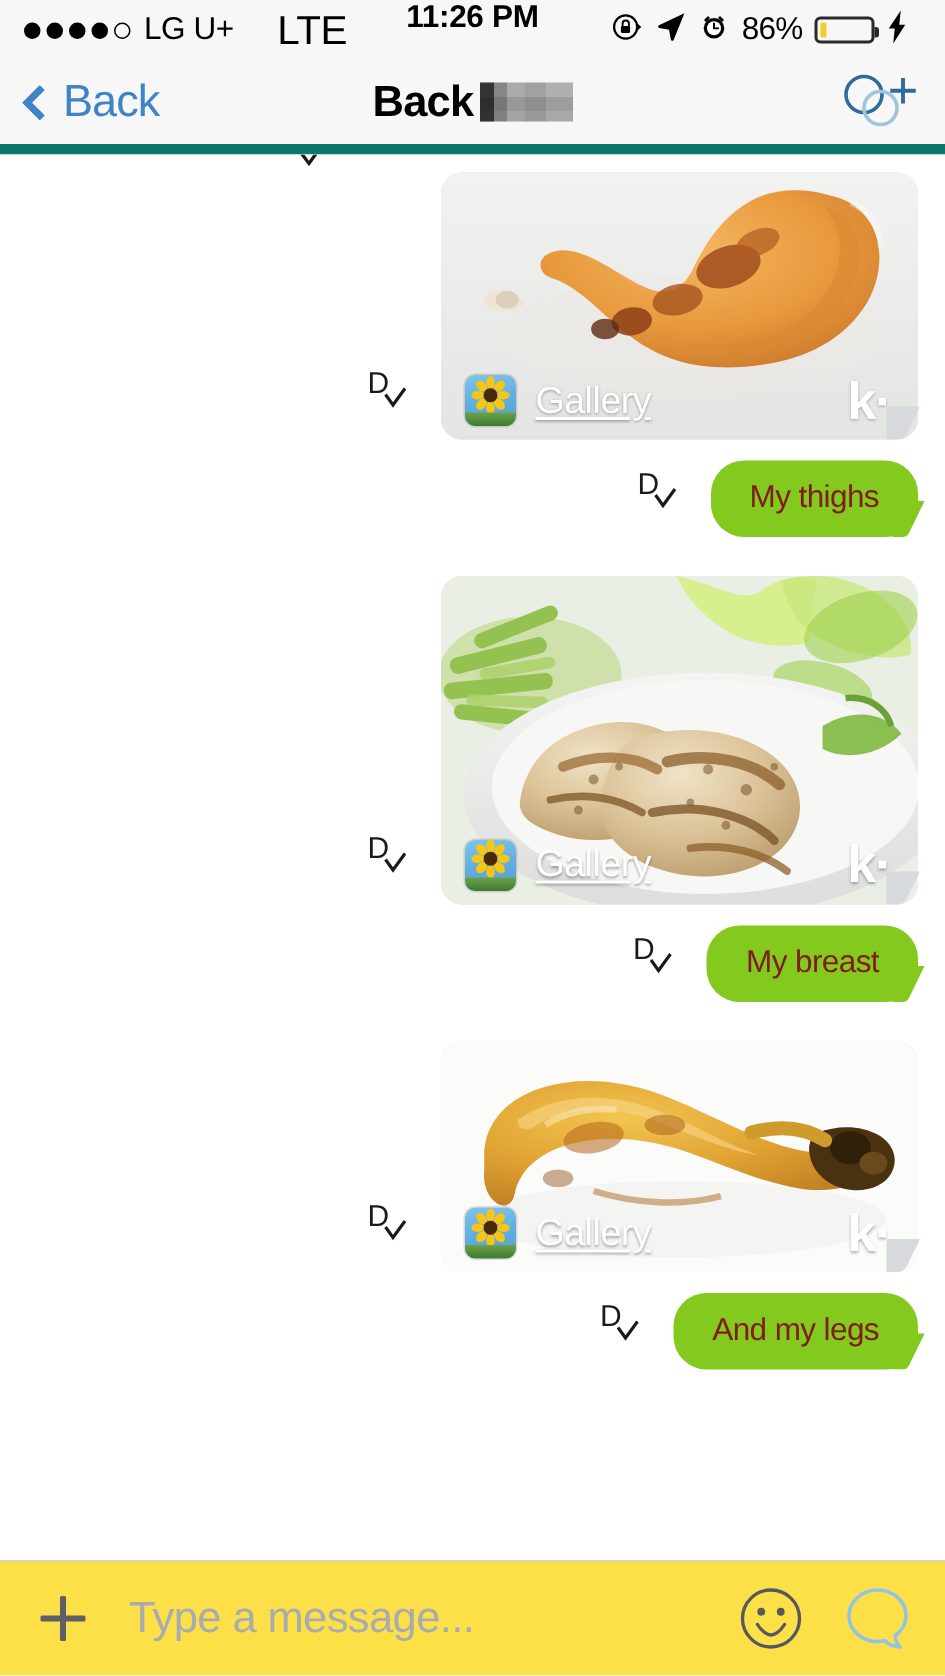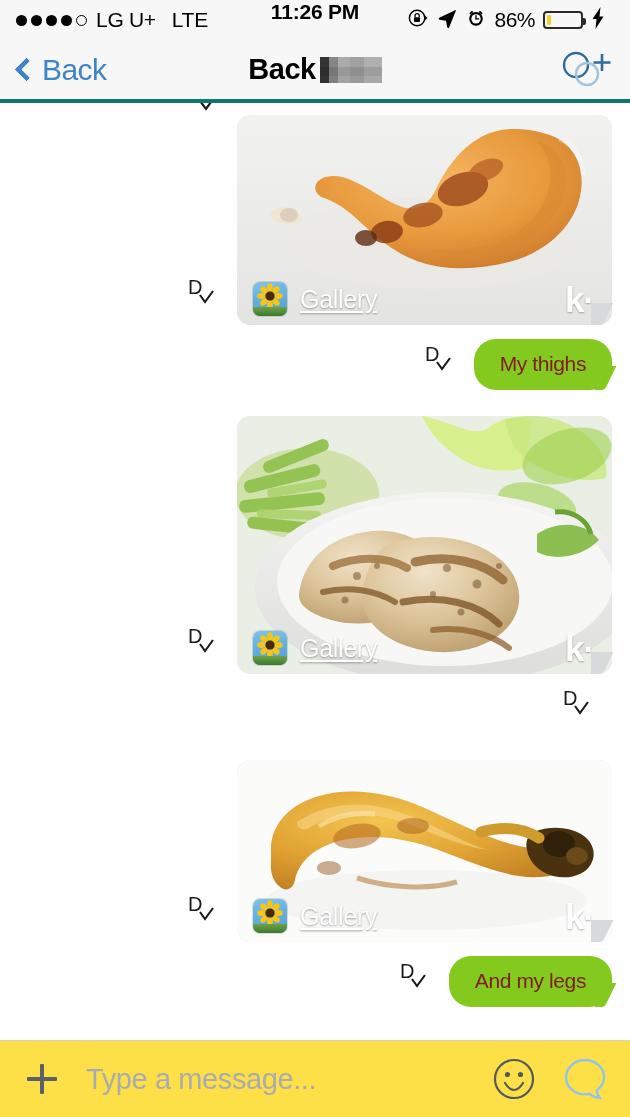--- a/index.html
+++ b/index.html
@@ -15,42 +15,42 @@
   .statusbar {
     height:40px; flex:0 0 40px; background:#f7f7f7;
     display:flex; padding:0 24px 0 16px;
     position:relative;
   }
   .sb-left { display:flex; align-items:center; gap:9px; }
   .dots { display:flex; align-items:center; gap:4px; }
   .dot { width:11px; height:11px; border-radius:50%; background:#000; }
   .dot.hollow { background:transparent; border:1.6px solid #000; }
   .sb-carrier { font-size:21px; letter-spacing:-0.3px; color:#000; font-weight:400; }
-  .sb-lte { font-size:21px; color:#000; margin-left:7px; letter-spacing:-0.3px; }
+  .sb-lte { font-size:27px; color:#000; margin-left:20px; letter-spacing:-0.3px; }
   .sb-time {
     position:absolute; left:0; right:0; text-align:center;
     font-size:21px; font-weight:700; color:#000; letter-spacing:-0.2px;
     pointer-events:none;
   }
   .sb-right { margin-left:auto; display:flex; align-items:center; gap:8px; z-index:2; }
   .sb-pct { font-size:21px; color:#000; letter-spacing:-0.5px; }
   .battery {
     width:40px; height:18px; border:2px solid #2a2a2a; border-radius:4px;
     position:relative; display:flex; align-items:center; padding:2px;
   }
   .battery:after {
     content:""; position:absolute; right:-5px; top:5px;
     width:3px; height:7px; background:#2a2a2a; border-radius:0 2px 2px 0;
   }
   .battery-fill { height:100%; background:#f3cf2e; border-radius:1px; }
 
   
   .navbar {
     height:63px; flex:0 0 63px; background:#f7f7f7;
-    border-bottom:4px solid #0f766e;
+    border-bottom:7px solid #0f766e;
     display:flex; align-items:center; padding:0 18px; position:relative;
   }
   .nav-back { display:flex; align-items:center; gap:5px; cursor:pointer; z-index:2; }
   .chev {
     width:17px; height:17px; border-left:5px solid #3e84c6; border-bottom:5px solid #3e84c6;
     transform:rotate(45deg); border-radius:1px; margin-right:2px;
   }
   .nav-back-label { font-size:30px; color:#3e84c6; letter-spacing:-0.6px; }
   .nav-title-wrap {
     position:absolute; left:0; right:0; display:flex; align-items:center;
@@ -77,21 +77,21 @@
   }
   .msg-row { display:flex; align-items:flex-end; justify-content:flex-end; }
   .receipt {
     display:flex; align-items:flex-start; margin-right:14px; margin-bottom:10px;
     font-size:0; line-height:0; flex:0 0 auto;
   }
   .receipt svg { display:block; }
 
   
   .img-bubble {
-    position:relative; width:375px; border-radius:14px;
+    position:relative; width:318px; border-radius:14px;
     background:#d7dadc; overflow:visible; flex:0 0 auto;
   }
   .img-bubble .inner { border-radius:14px; overflow:hidden; position:relative; }
   .img-bubble .tail {
     position:absolute; right:-1px; bottom:0px; width:22px; height:22px; overflow:hidden;
   }
   .img-bubble .tail:before {
     content:""; position:absolute; right:4px; bottom:0;
     width:26px; height:26px; background:#d7dadc;
     border-bottom-right-radius:4px;
@@ -427,20 +427,24 @@
 
     <div class="gap-s"></div>
 
     <div class="msg-row">
       <span class="receipt">
         <svg width="36" height="38" viewBox="0 0 36 38">
           <text x="1" y="17" font-family="Liberation Sans, sans-serif" font-size="20" fill="#1a1a1a">D</text>
           <path d="M13 18l5 7 8-11" fill="none" stroke="#1a1a1a" stroke-width="2.1"></path>
         </svg>
       </span>
+      <div class="text-bubble">
+        <span>My breast</span>
+        <span class="tail"></span>
+      </div>
     </div>
 
     <div class="gap-m"></div>
 
     <div class="msg-row">
       <span class="receipt">
         <svg width="36" height="38" viewBox="0 0 36 38">
           <text x="1" y="17" font-family="Liberation Sans, sans-serif" font-size="20" fill="#1a1a1a">D</text>
           <path d="M13 18l5 7 8-11" fill="none" stroke="#1a1a1a" stroke-width="2.1"></path>
         </svg>

